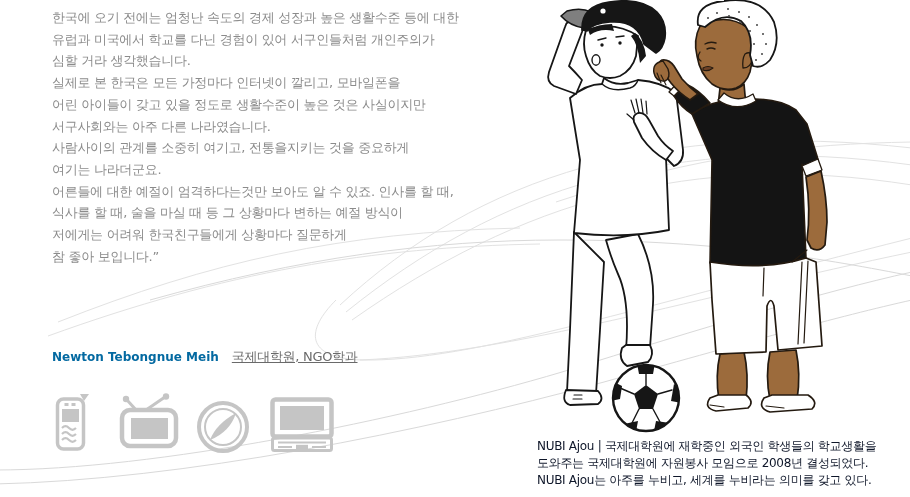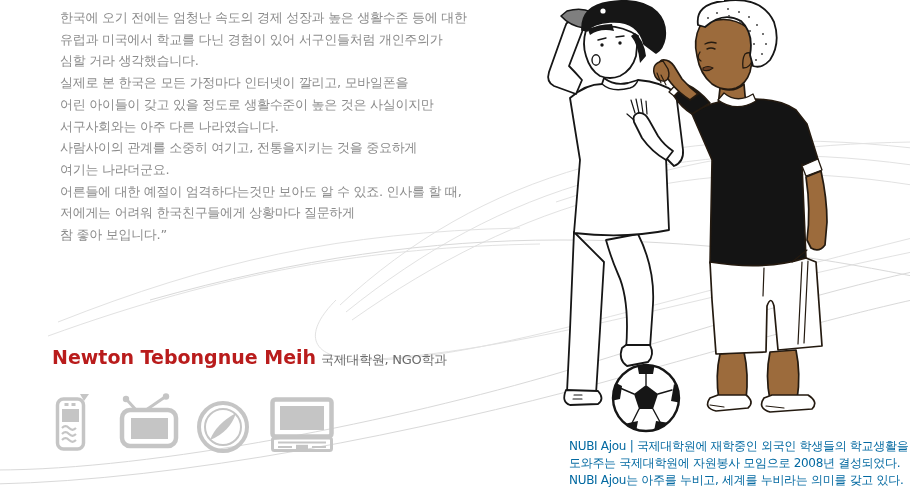--- a/index.html
+++ b/index.html
@@ -8,55 +8,54 @@
     position: relative;
     background: #ffffff;
     overflow: hidden;
     font-family: "DejaVu Sans", "Liberation Sans", sans-serif;
   }
   .swirls {
     position: absolute; left: 0; top: 0; z-index: 0;
     pointer-events: none;
   }
   .quote-block {
-    position: absolute; left: 60px; top: 7px; width: 430px; z-index: 2;
+    position: absolute; left: 52px; top: 7px; width: 430px; z-index: 2;
   }
   .quote-line {
     font-size: 13px;
     line-height: 21.7px;
     color: #8b8b8b;
     letter-spacing: -0.3px;
     white-space: nowrap;
   }
   .author-line {
     position: absolute; left: 52px; top: 346px; z-index: 2;
     white-space: nowrap;
   }
   .author-name {
-    font-size: 19px; font-weight: bold; color: #b91c1c; letter-spacing: 0;
+    font-size: 12px; font-weight: bold; color: #0369a1; letter-spacing: 0;
   }
   .author-affiliation {
-    font-size: 13px; color: #6a6a6a; letter-spacing: -0.3px; margin-left: 5px;
+    font-size: 13px; color: #6a6a6a; letter-spacing: -0.3px; margin-left: 13px; text-decoration: underline;
   }
   .icons-row { position: absolute; z-index: 2; }
   .icon { position: absolute; }
   .icon svg { display: block; }
   .illustration {
     position: absolute; left: 540px; top: 0; z-index: 1;
   }
   .caption-block {
     position: absolute; left: 537px; top: 438px; z-index: 3;
   }
   .caption-line {
     font-size: 12px;
     line-height: 17px;
-    color: #0369a1;
+    color: #0f172a;
     letter-spacing: -0.3px;
     white-space: nowrap;
-    margin-left: 32px;
   }
 </style>
 </head>
 <body>
 
 <svg class="swirls" width="910" height="497" viewBox="0 0 910 497" fill="none">
   <g stroke="#e2e2e2" stroke-width="1">
     <path d="M 340,305 C 480,175 660,120 912,148"></path>
     <path d="M 346,312 C 500,188 672,132 912,165"></path>
     <path d="M 352,320 C 520,202 690,150 912,185"></path>
@@ -76,20 +75,21 @@
 <div class="quote-block">
   <div class="quote-line">한국에 오기 전에는 엄청난 속도의 경제 성장과 높은 생활수준 등에 대한</div>
   <div class="quote-line">유럽과 미국에서 학교를 다닌 경험이 있어 서구인들처럼 개인주의가</div>
   <div class="quote-line">심할 거라 생각했습니다.</div>
   <div class="quote-line">실제로 본 한국은 모든 가정마다 인터넷이 깔리고, 모바일폰을</div>
   <div class="quote-line">어린 아이들이 갖고 있을 정도로 생활수준이 높은 것은 사실이지만</div>
   <div class="quote-line">서구사회와는 아주 다른 나라였습니다.</div>
   <div class="quote-line">사람사이의 관계를 소중히 여기고, 전통을지키는 것을 중요하게</div>
   <div class="quote-line">여기는 나라더군요.</div>
   <div class="quote-line">어른들에 대한 예절이 엄격하다는것만 보아도 알 수 있죠. 인사를 할 때,</div>
+  <div class="quote-line">식사를 할 때, 술을 마실 때 등 그 상황마다 변하는 예절 방식이</div>
   <div class="quote-line">저에게는 어려워 한국친구들에게 상황마다 질문하게</div>
   <div class="quote-line">참 좋아 보입니다.”</div>
 </div>
 
 <div class="author-line">
   <span class="author-name">Newton Tebongnue Meih</span><span class="author-affiliation">국제대학원, NGO학과</span>
 </div>
 
 <div class="icons-row">
   <div class="icon" style="left:55px; top:394px;">

